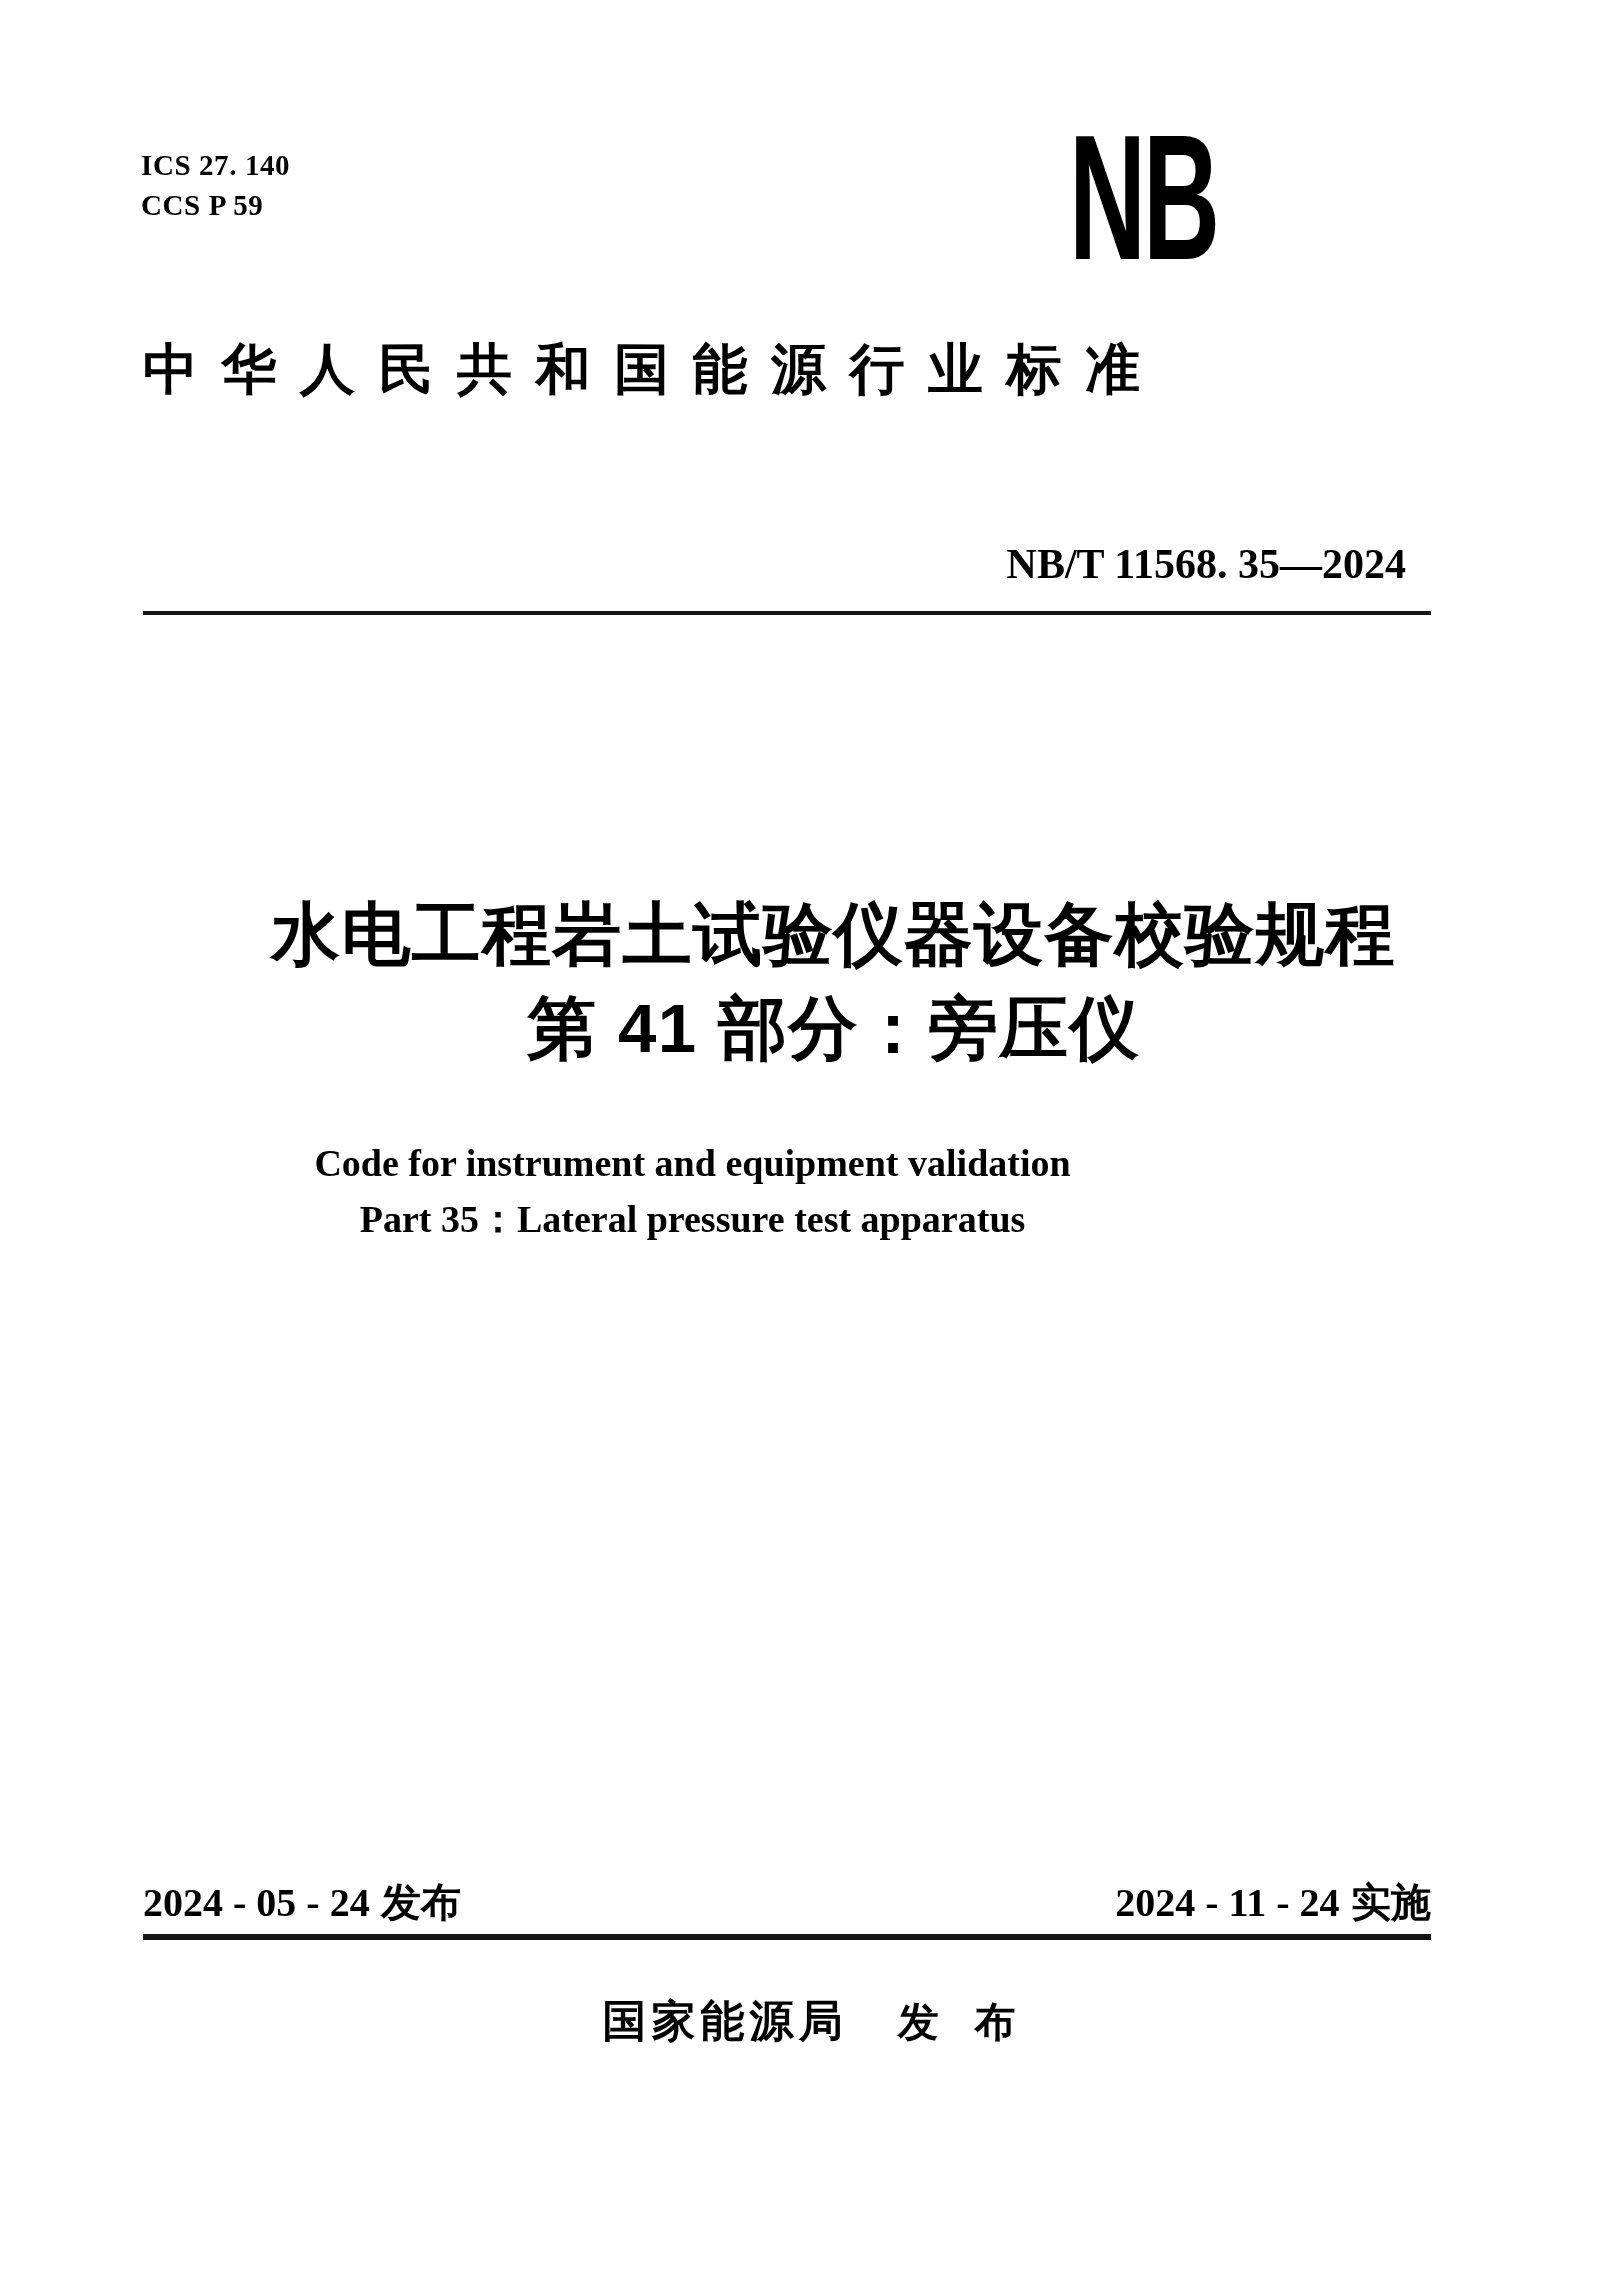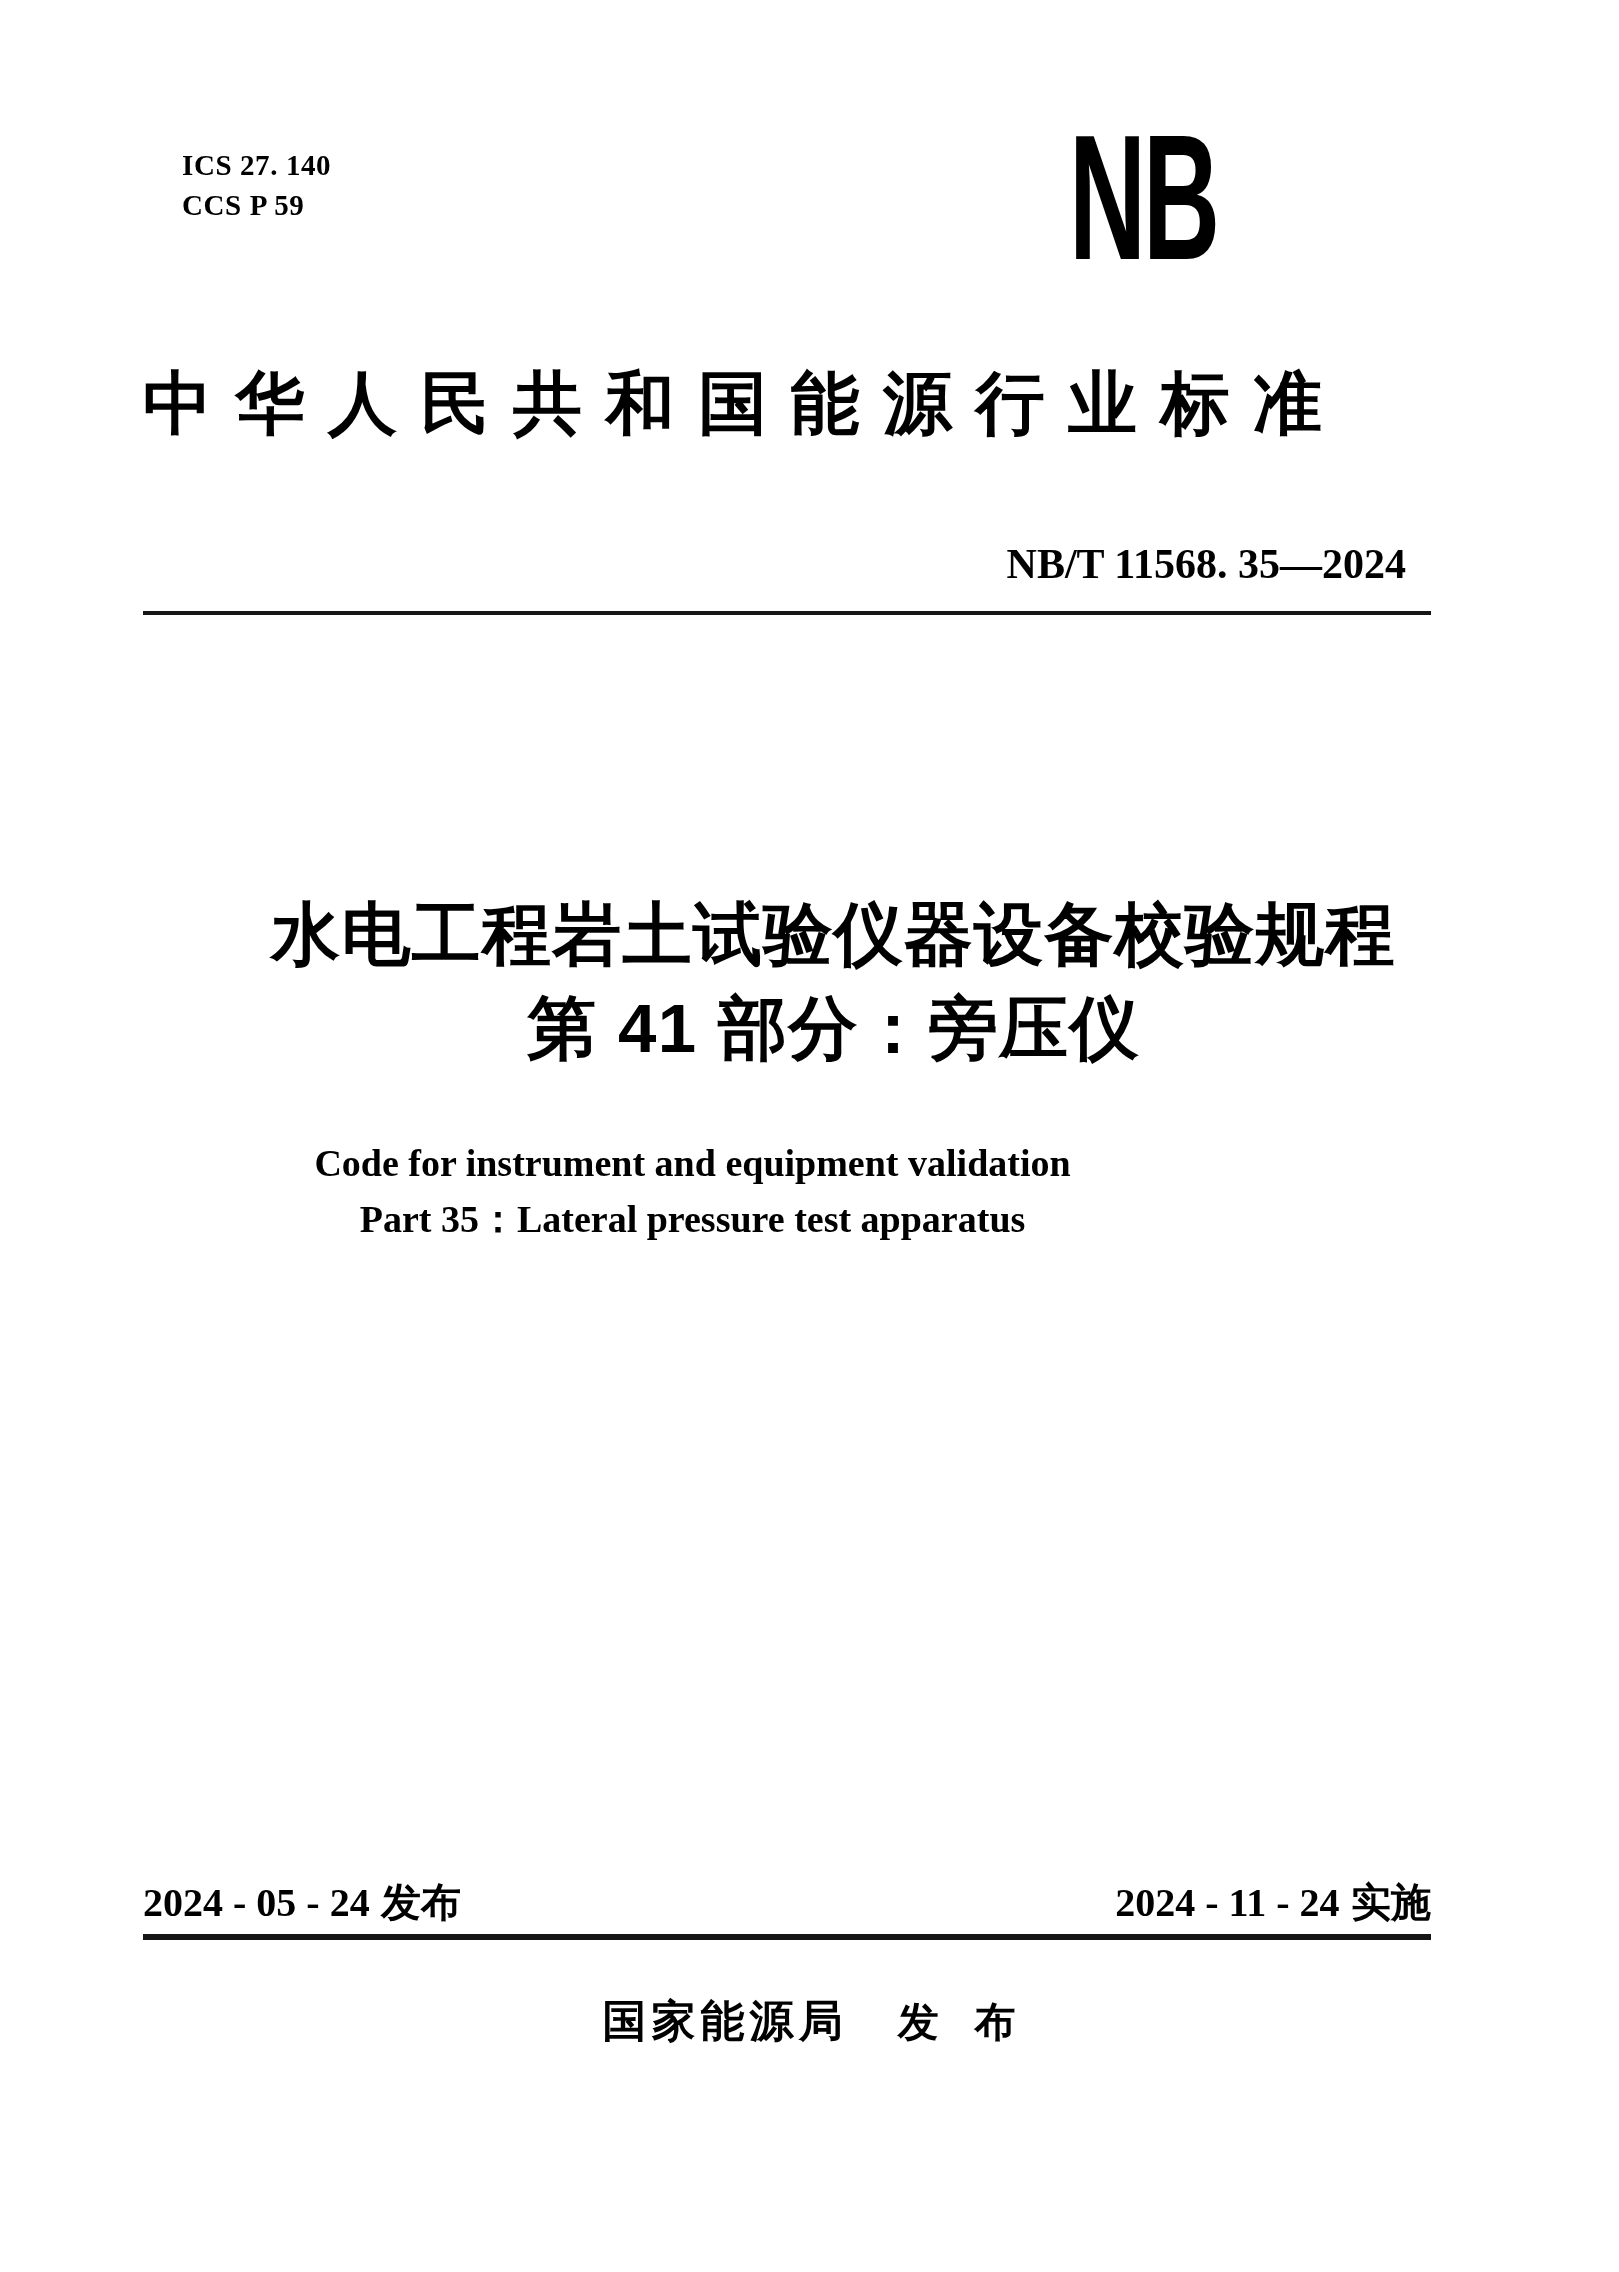--- a/index.html
+++ b/index.html
@@ -14,38 +14,37 @@
   .serif { font-family: "Liberation Serif", serif; }
   .sans  { font-family: "Liberation Sans", sans-serif; }
   .abs   { position: absolute; }
 
   
   .ics-block {
     left: 141px; top: 145px;
     font-size: 29px; line-height: 40px;
     font-weight: bold;
     letter-spacing: 0.6px;
-    margin-left: 41px;
   }
 
   
   .nb-logo {
     left: 1069px; top: 109px;
     font-size: 178px; line-height: 1;
     font-weight: bold;
     letter-spacing: -5.1px;
     transform: scaleX(0.60);
     transform-origin: left top;
     white-space: nowrap;
   }
 
   
   .category-title {
-    left: 143px; top: 367px;
-    font-size: 69px; line-height: 1.1;
+    left: 143px; top: 340px;
+    font-size: 55px; line-height: 1.1;
     font-weight: bold;
     letter-spacing: 23.5px;
     white-space: nowrap;
   }
 
   
   .standard-number {
     right: 213px; top: 541px;
     font-size: 42px; line-height: 1.1;
     font-weight: bold;

